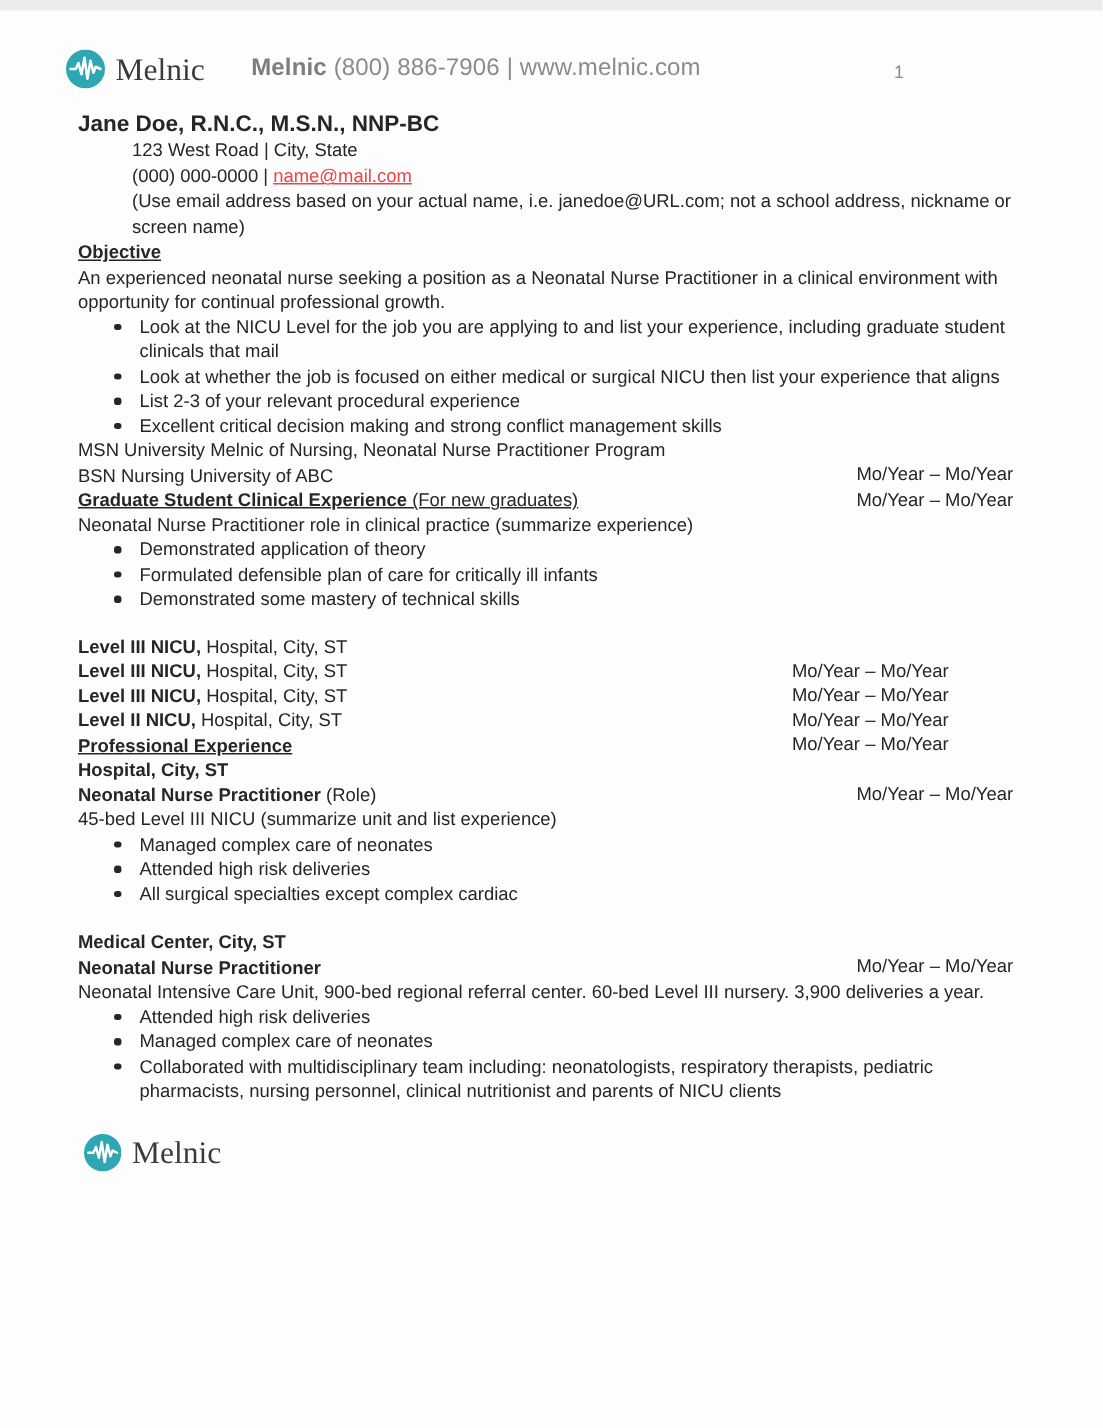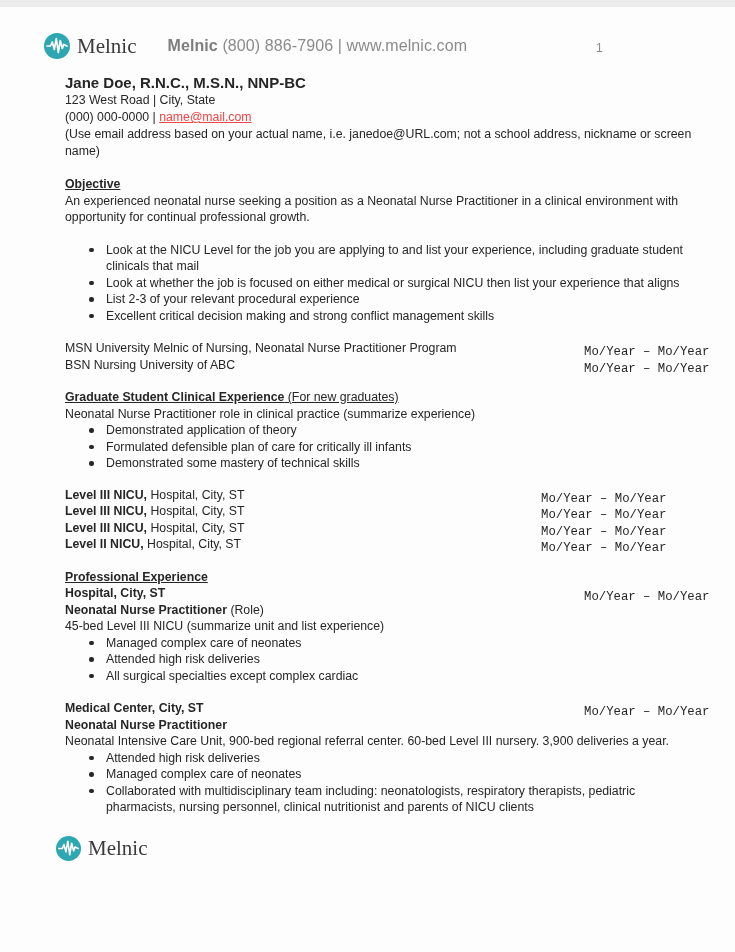--- a/index.html
+++ b/index.html
@@ -37,39 +37,39 @@
   .page-number {
     position: absolute;
     left: 596px;
     top: 34px;
     font-size: 12px;
     color: #8b8b8b;
   }
 
   
   .content {
-    padding: 0 42px 0 65px;
+    padding: 0 42px 0 52px;
     font-size: 12.3px;
     line-height: 16.5px;
   }
   .candidate-name {
     margin-top: 15px;
     font-size: 15px;
     font-weight: bold;
     line-height: 18px;
   }
-  .contact-line { line-height: 17px; }
+  .contact-line { line-height: 17px; margin-left: 36px; }
   a.email-link { color: #ef4444; text-decoration: underline; cursor: pointer; }
 
-  .section { margin-top: 16px; }
+  .section { }
   .h { font-weight: bold; text-decoration: underline; }
   .u { text-decoration: underline; }
 
   .row { position: relative; }
-  .date { position: absolute; top: 4px; white-space: nowrap; font-family: Liberation Mono, monospace; }
+  .date { position: absolute; top: 16px; white-space: nowrap; }
   .date-a { left: 519px; }
   .date-b { left: 476px; }
 
   .bullets { margin-top: 0; }
   .bullet { position: relative; padding-left: 41px; }
   .bullet::before {
     content: "";
     position: absolute;
     left: 24px;
     top: 6px;

